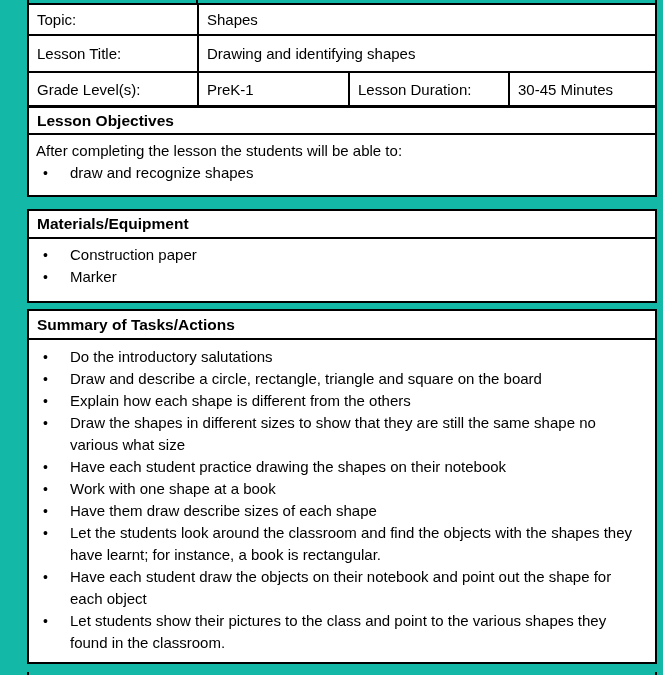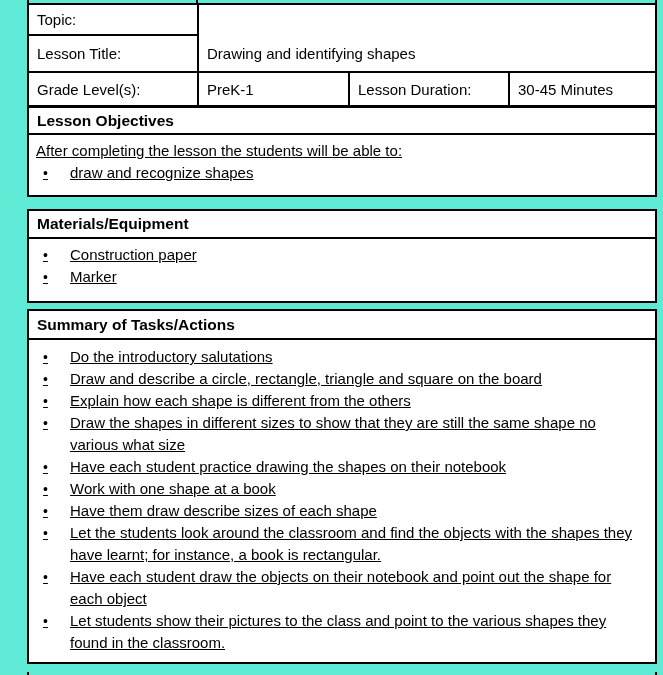--- a/index.html
+++ b/index.html
@@ -1,20 +1,20 @@
 <!DOCTYPE html>
 <html><head>
 <meta charset="utf-8">
 <style>
   html, body { margin: 0; padding: 0; background: #ffffff; }
   .page {
     position: relative;
     width: 663px;
     height: 675px;
-    background: #5eead4;
+    background: #14b8a6;
     font-family: "Liberation Sans", sans-serif;
     color: #000000;
     overflow: hidden;
     font-size: 15px;
   }
   .box {
     position: absolute;
     left: 27px;
     width: 630px;
     border: 2px solid #000000;
@@ -46,21 +46,20 @@
     font-size: 15.5px;
     display: flex;
     align-items: center;
     padding-left: 8px;
     box-sizing: border-box;
   }
   .section-content {
     padding-top: 5px;
     padding-right: 15px;
     line-height: 22px;
-    text-decoration: underline;
   }
   .intro-line { padding-left: 7px; }
   ul.blist { margin: 0; padding: 0; list-style: none; }
   ul.blist li { display: flex; align-items: flex-start; line-height: 22px; }
   .bullet {
     flex: none;
     width: 27px;
     padding-left: 14px;
     box-sizing: content-box;
     font-size: 14px;
@@ -88,20 +87,23 @@
 <div class="page">
 
   <div class="tick top" style="left:27px"></div>
   <div class="tick top" style="left:196px"></div>
   <div class="tick top" style="left:655px"></div>
 
   <div class="box info-table">
     <div class="cell bR bB" style="grid-area:1/1/2/2">
       <span>Topic:</span>
     </div>
+    <div class="cell bB" style="grid-area:1/2/2/5">
+      <span>Shapes</span>
+    </div>
 
     <div class="cell bR bB" style="grid-area:2/1/3/2">
       <span>Lesson Title:</span>
     </div>
     <div class="cell bR" style="grid-area:3/1/4/2">
       <span>Grade Level(s):</span>
     </div>
 
     <div class="cell bB" style="grid-area:2/2/3/5">
       <span>Drawing and identifying shapes</span>

